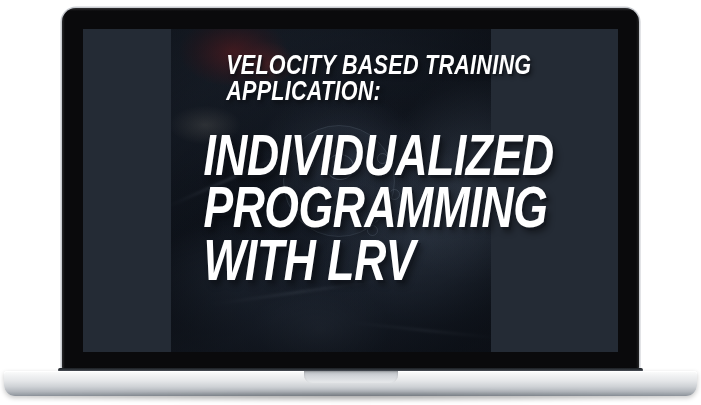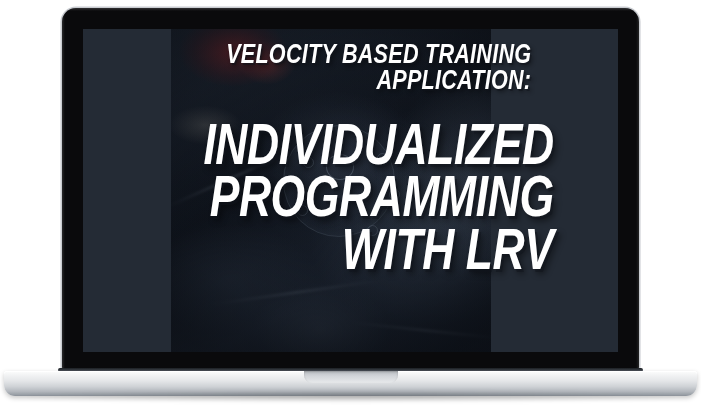--- a/index.html
+++ b/index.html
@@ -132,23 +132,23 @@
   .slide-text {
     position: absolute;
     left: 0;
     top: 0;
     width: 591px;
     height: 323px;
     display: flex;
     flex-direction: column;
     align-items: center;
     justify-content: flex-start;
-    padding-top: 12px;
+    padding-top: 23px;
     box-sizing: border-box;
-    text-align: right;
+    text-align: left;
     color: #ffffff;
   }
   .kicker {
     font-family: "Liberation Sans Narrow", "Liberation Sans", sans-serif;
     font-weight: 700;
     font-style: italic;
     font-size: 27px;
     line-height: 0.98;
     letter-spacing: 0.3px;
     transform: scaleX(0.80);

